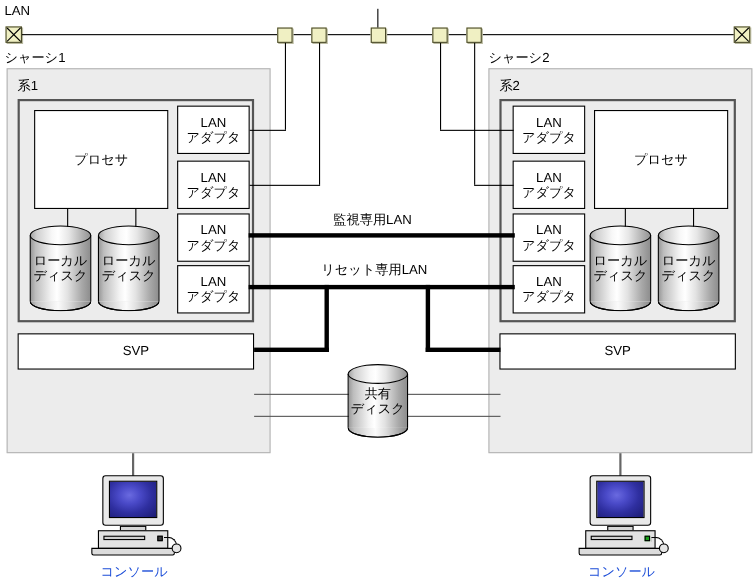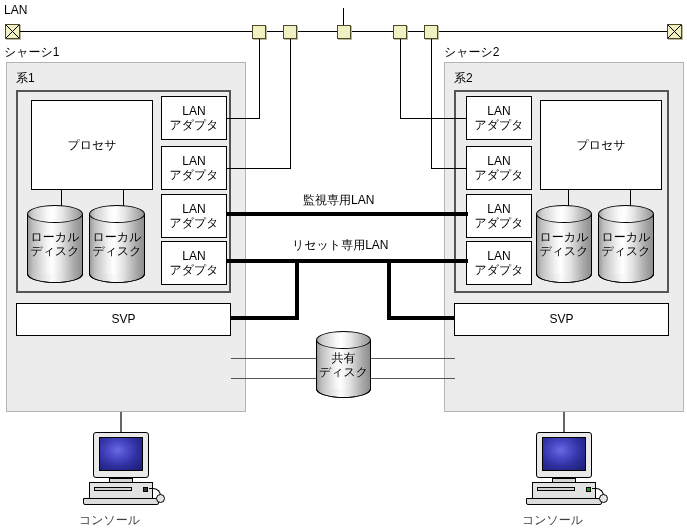--- a/index.html
+++ b/index.html
@@ -263,22 +263,23 @@
     left: 70px; top: 56px;
     width: 12px; height: 9px;
     border-top: 1.5px solid #000;
     border-right: 1.5px solid #000;
     border-radius: 0 8px 0 0;
     box-sizing: border-box;
   }
   .console-label {
     position: absolute;
     font-size: 12px;
-    color: #404040;
+    color: #1d4ed8;
     white-space: nowrap;
+    text-align: center;
   }
 </style>
 </head>
 <body>
 
 <div id="canvas">
 
   <div class="lbl" style="left:4px; top:4px;">LAN</div>
 
   <div class="term" style="left:5px; top:24px;">

